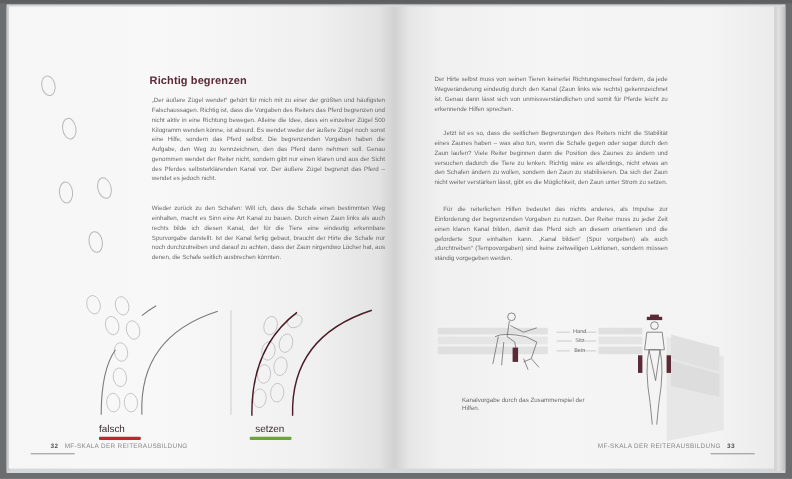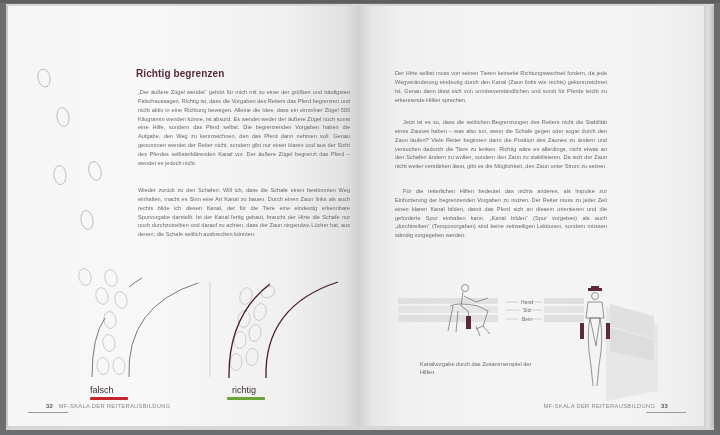--- a/index.html
+++ b/index.html
@@ -123,21 +123,21 @@
       </g>
 
       <g fill="none" stroke="#4a1c26" stroke-width="1.3">
         <path d="M221 372 Q220 310 262 278"></path>
         <path d="M258 372 Q256 300 330 276"></path>
       </g>
     </svg>
 
     <div class="label-falsch">falsch</div>
     <div class="bar-red"></div>
-    <div class="label-richtig">richtig</div>
+    <div class="label-richtig">setzen</div>
     <div class="bar-green"></div>
 
     <div class="footer-rule" style="left:20px;width:40px;"></div>
     <div class="footer footer-left">
       <span class="num">32</span>
       &nbsp;&nbsp;<span>MF-SKALA DER REITERAUSBILDUNG</span>
     </div>
   </div>
 
   <div class="page right">

